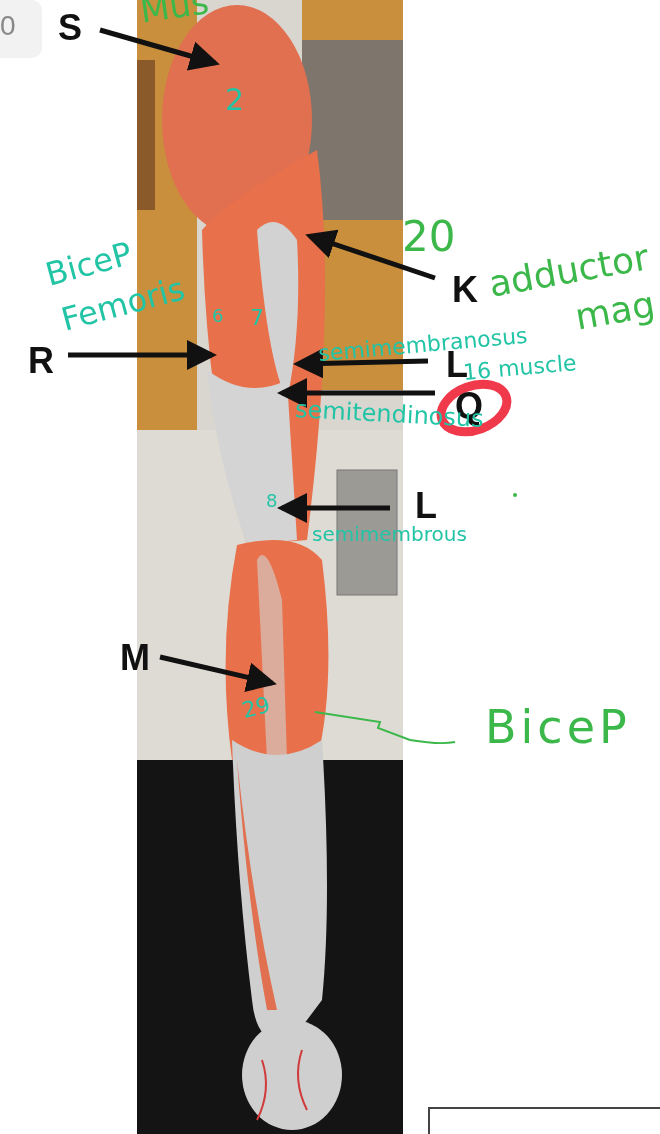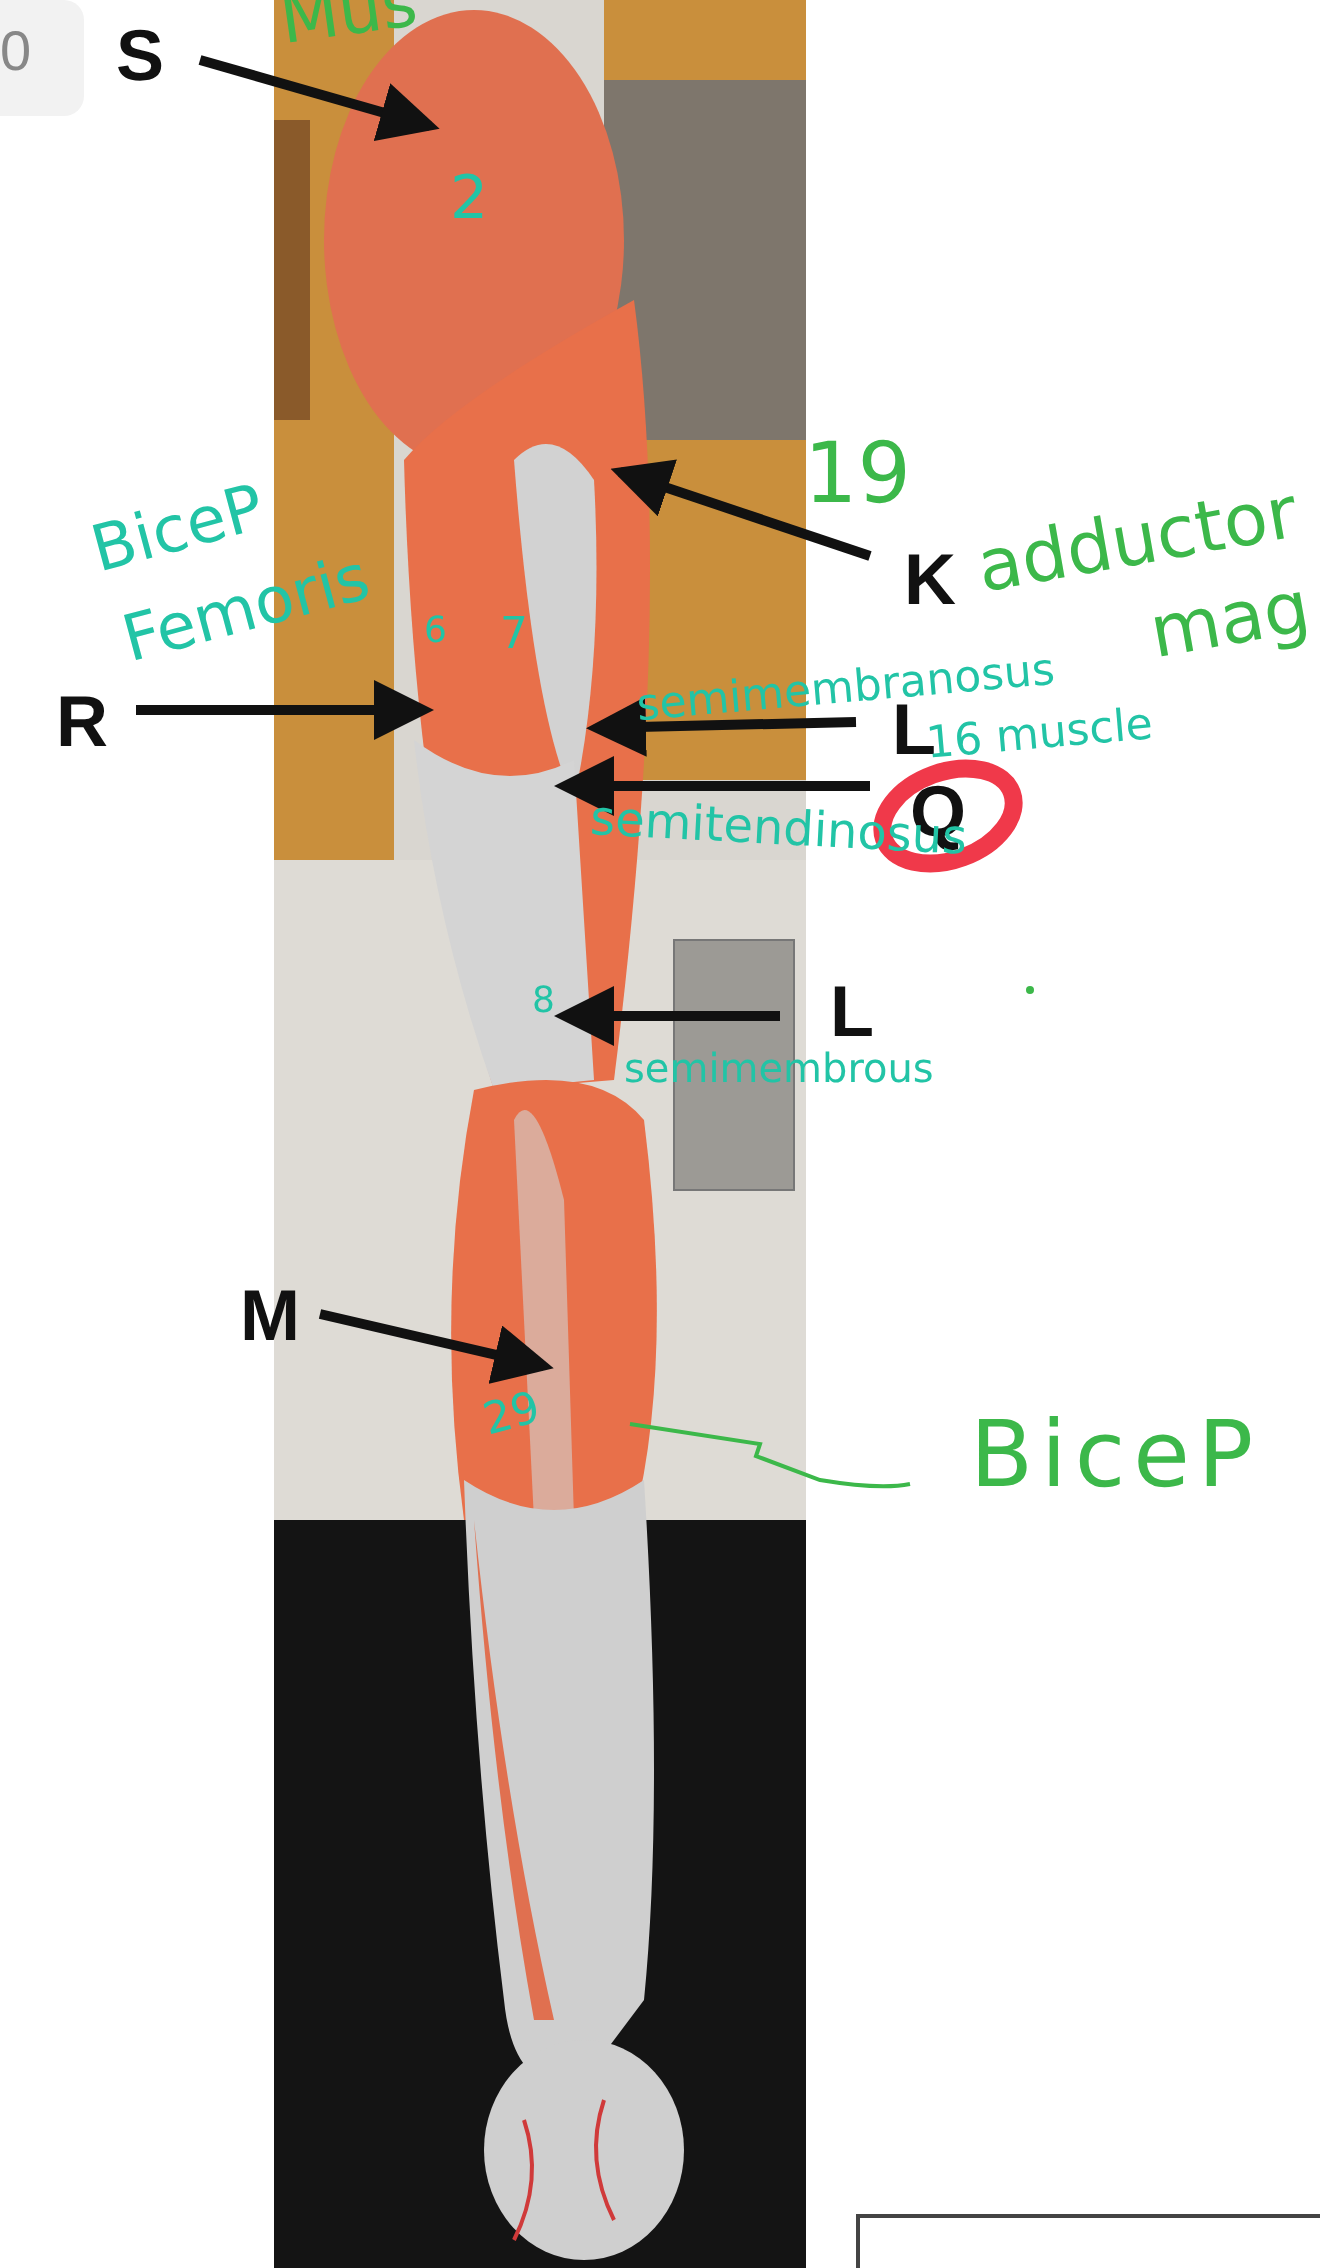--- a/index.html
+++ b/index.html
@@ -74,21 +74,21 @@
 <div class="abs letter" style="left:58px;top:10px">S</div>
 <div class="abs letter" style="left:452px;top:272px">K</div>
 <div class="abs letter" style="left:28px;top:343px">R</div>
 <div class="abs letter" style="left:446px;top:347px">L</div>
 <div class="abs letter" style="left:455px;top:388px">Q</div>
 <div class="abs letter" style="left:415px;top:488px">L</div>
 <div class="abs letter" style="left:120px;top:640px">M</div>
 
 <div class="abs hand-green" style="left:140px;top:-14px;font-size:34px;transform:rotate(-8deg)">Mus</div>
 <div class="abs hand-teal" style="left:225px;top:82px;font-size:30px">2</div>
-<div class="abs hand-green" style="left:402px;top:212px;font-size:42px">19</div>
+<div class="abs hand-green" style="left:402px;top:212px;font-size:42px">20</div>
 <div class="abs hand-green" style="left:488px;top:250px;font-size:36px;transform:rotate(-10deg)">adductor</div>
 <div class="abs hand-green" style="left:575px;top:290px;font-size:36px;transform:rotate(-10deg)">mag</div>
 <div class="abs hand-teal" style="left:45px;top:245px;font-size:32px;transform:rotate(-15deg)">BiceP</div>
 <div class="abs hand-teal" style="left:60px;top:285px;font-size:32px;transform:rotate(-15deg)">Femoris</div>
 <div class="abs hand-teal" style="left:212px;top:305px;font-size:18px">6</div>
 <div class="abs hand-teal" style="left:250px;top:305px;font-size:22px">7</div>
 <div class="abs hand-teal" style="left:318px;top:332px;font-size:22px;transform:rotate(-5deg)">semimembranosus</div>
 <div class="abs hand-teal" style="left:463px;top:355px;font-size:22px;transform:rotate(-5deg)">16 muscle</div>
 <div class="abs hand-teal" style="left:295px;top:400px;font-size:24px;transform:rotate(3deg)">semitendinosus</div>
 <div class="abs hand-teal" style="left:266px;top:490px;font-size:18px">8</div>

